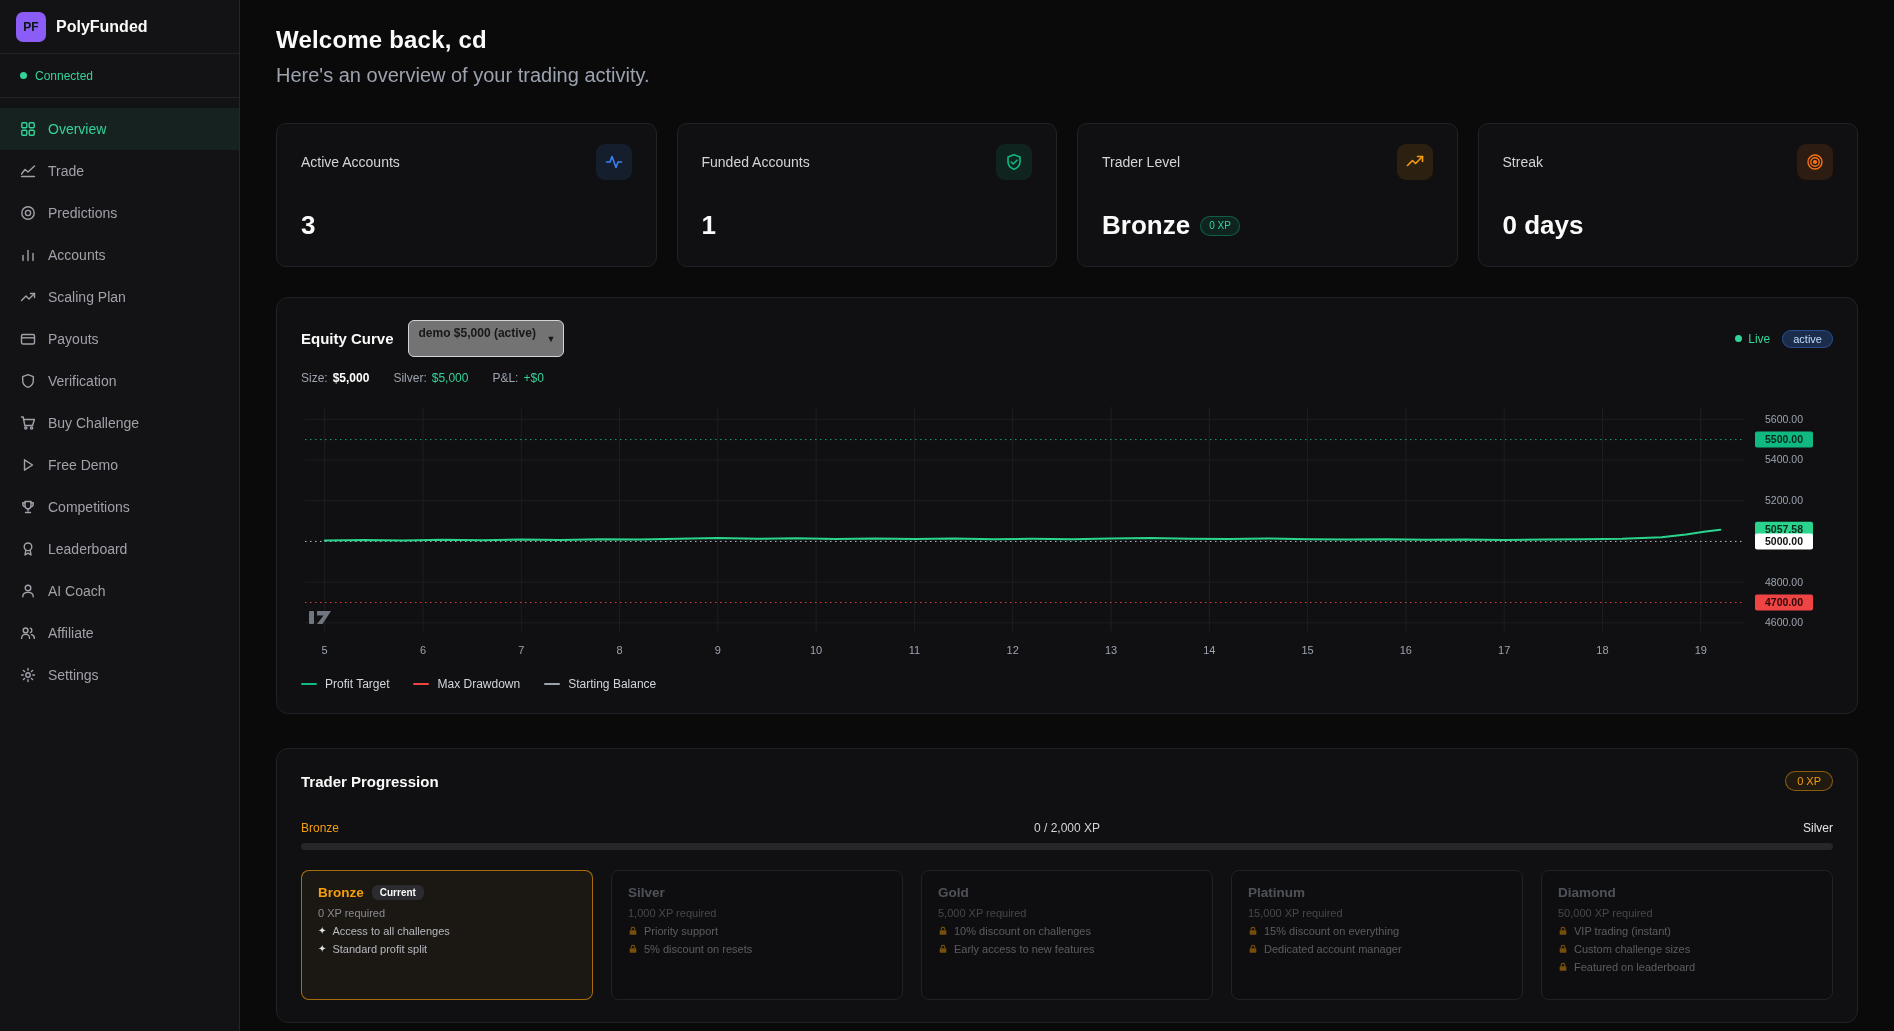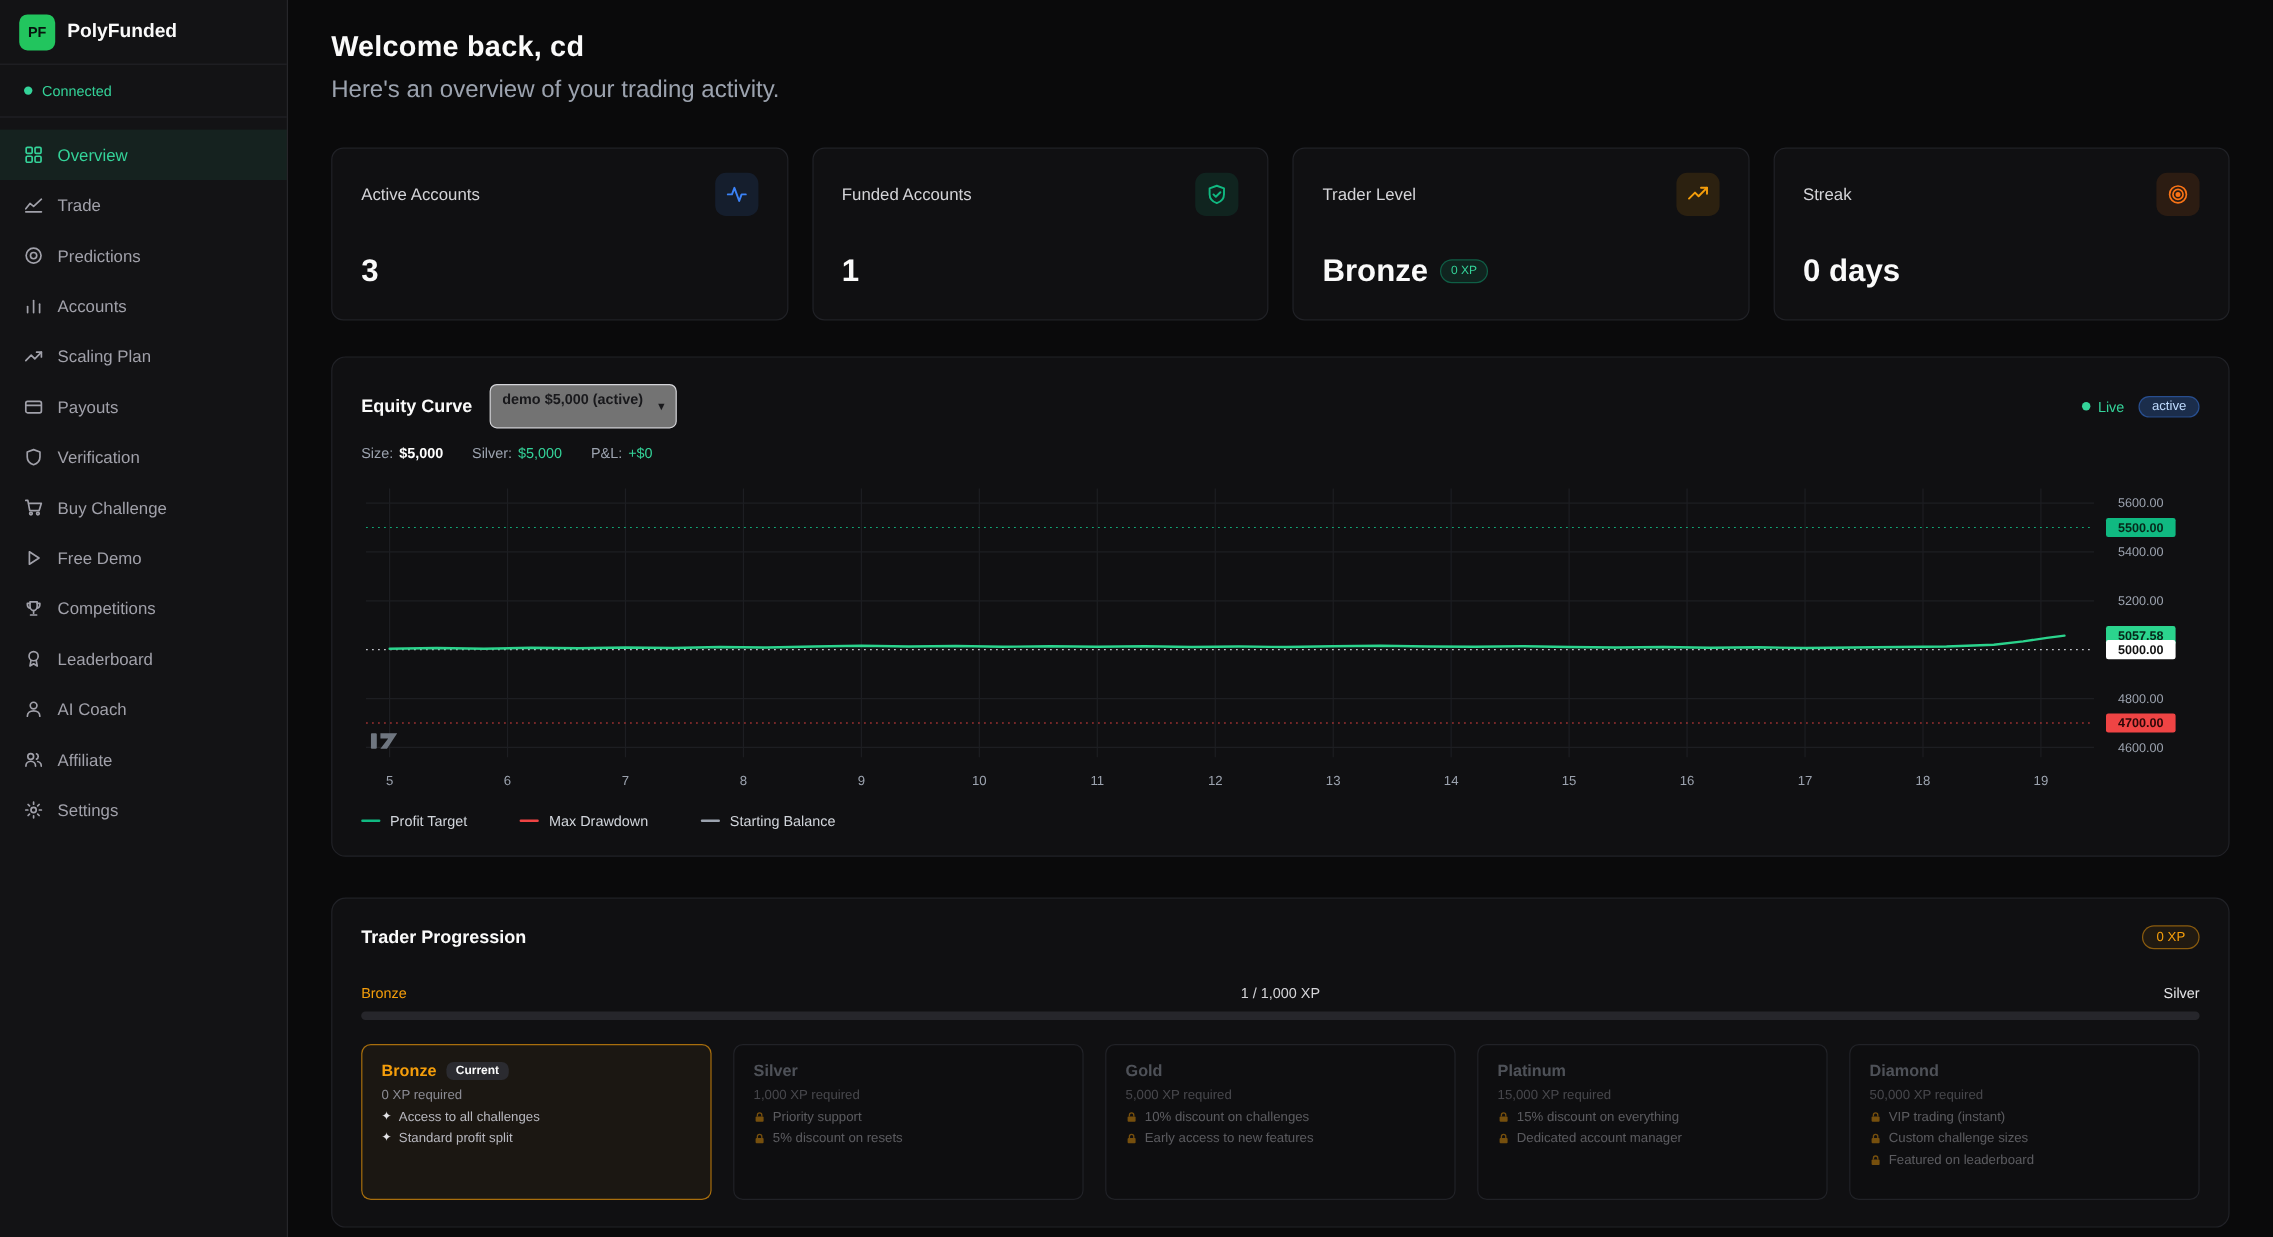--- a/index.html
+++ b/index.html
@@ -3,21 +3,21 @@
 <meta charset="utf-8">
 <style>
   *{margin:0;padding:0;box-sizing:border-box}
   html,body{width:1894px;height:1031px;overflow:hidden;background:#0a0a0b;color:#fafafa;
     font-family:"Liberation Sans",sans-serif}
   .app{display:flex;width:100%;height:100%}
 
   
   .sidebar{width:240px;flex:0 0 240px;background:#131315;border-right:1px solid #26262a;display:flex;flex-direction:column}
   .sb-header{height:54px;display:flex;align-items:center;gap:10px;padding:0 16px;border-bottom:1px solid #222226}
-  .logo{width:30px;height:30px;border-radius:7px;background:#22c55e;color:#07150e;font-weight:bold;font-size:12px;
+  .logo{width:30px;height:30px;border-radius:7px;background:#8b5cf6;color:#07150e;font-weight:bold;font-size:12px;
     display:flex;align-items:center;justify-content:center;flex:0 0 30px}
   .app-name{font-size:16px;font-weight:bold;color:#fafafa}
   .conn{height:44px;display:flex;align-items:center;gap:8px;padding:0 20px;border-bottom:1px solid #222226}
   .dot{width:7px;height:7px;border-radius:50%;background:#34d399}
   .conn-label{font-size:12px;color:#34d399}
   .nav{padding-top:10px}
   .nav-item{display:flex;align-items:center;gap:12px;height:42px;padding:0 20px;color:#a1a1aa;font-size:14px;cursor:pointer;text-decoration:none}
   .nav-item.active{background:rgba(52,211,153,.08);color:#34d399}
   .nav-icon{display:flex;width:16px;height:16px;flex:0 0 16px}
 
@@ -52,21 +52,21 @@
   .eq-head-right{display:flex;align-items:center;gap:12px}
   .live{display:flex;align-items:center;gap:6px;font-size:12px;color:#34d399}
   .active-badge{font-size:11px;color:#bfdbfe;background:rgba(59,130,246,.25);border:1px solid rgba(59,130,246,.4);
     border-radius:999px;padding:2px 10px}
   .eq-info{display:flex;gap:24px;margin-top:14px;font-size:12px;color:#9ca3af}
   .eq-info .pair{display:flex;gap:5px;align-items:center}
   .v-white{color:#ffffff;font-weight:bold}
   .v-green{color:#34d399}
   .chart{position:relative;margin-top:14px;height:268px}
   .tv-logo{position:absolute;left:8px;bottom:42px;color:#6f7680;display:flex;cursor:pointer}
-  .eq-legend{display:flex;gap:44px;margin-top:10px;font-size:12px;color:#d1d5db}
+  .eq-legend{display:flex;gap:24px;margin-top:10px;font-size:12px;color:#d1d5db}
   .legend-item{display:flex;align-items:center;gap:8px}
   .sw{width:16px;height:2px;border-radius:1px;background:#888}
 
   
   .prog-card{margin-top:34px;padding:22px 24px;border-radius:12px}
   .prog-head{display:flex;align-items:center;justify-content:space-between}
   .prog-title{font-size:15px;font-weight:bold}
   .xp-badge-lg{font-size:11px;color:#f59e0b;border:1px solid rgba(245,158,11,.5);background:rgba(245,158,11,.08);
     border-radius:999px;padding:3px 11px}
   .prog-labels{display:grid;grid-template-columns:1fr auto 1fr;margin-top:30px;font-size:12px;align-items:center}
@@ -411,21 +411,21 @@
       </div>
     </section>
 
     <section class="card prog-card">
       <div class="prog-head">
         <span class="prog-title">Trader Progression</span>
         <span class="xp-badge-lg">0 XP</span>
       </div>
       <div class="prog-labels">
         <span class="l">Bronze</span>
-        <span class="c">1 / 1,000 XP</span>
+        <span class="c">0 / 2,000 XP</span>
         <span class="r">Silver</span>
       </div>
       <div class="prog-track">
         <div class="prog-fill" style="width: 0%;"></div>
       </div>
       <div class="tiers">
 
         <div class="tier-card current">
           <div class="tier-inner">
             <div class="tier-head">

